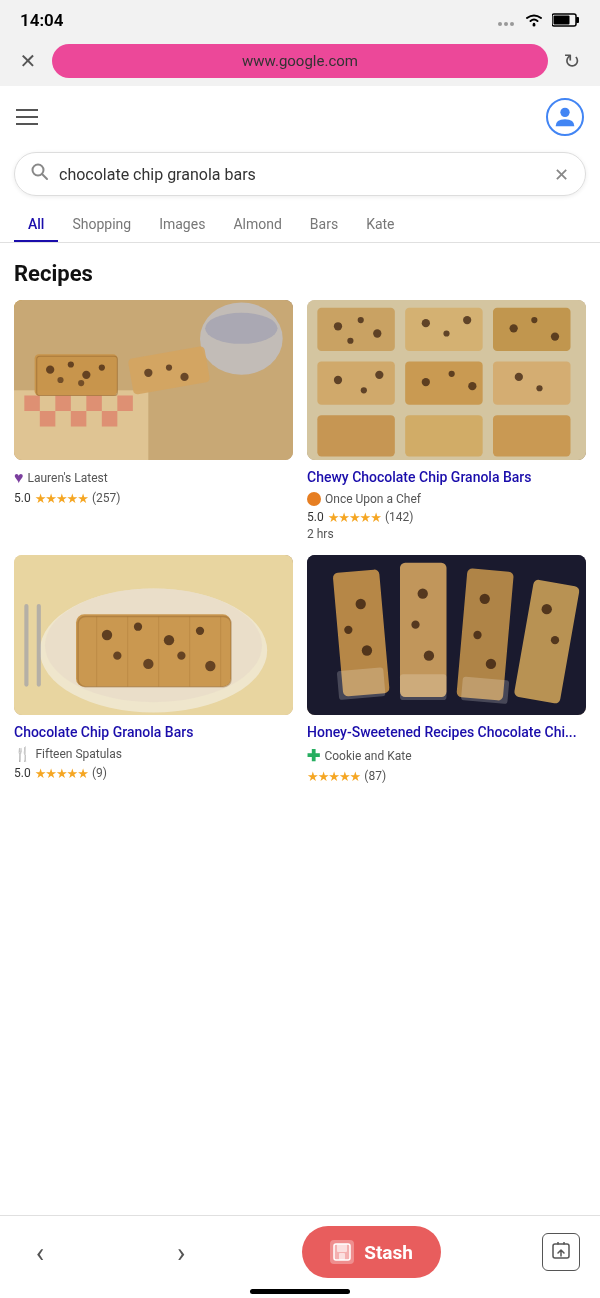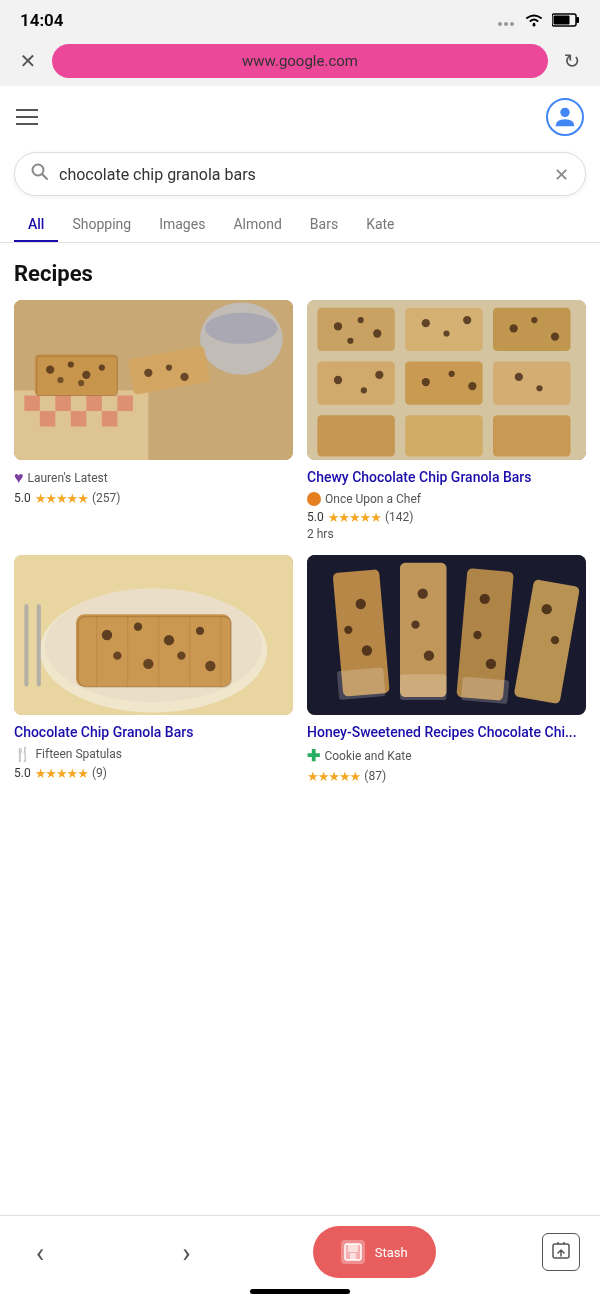--- a/index.html
+++ b/index.html
@@ -277,22 +277,22 @@
       width: 24px;
       height: 24px;
       background: rgba(255,255,255,0.3);
       border-radius: 4px;
       display: flex;
       align-items: center;
       justify-content: center;
     }
     .stash-label {
       color: #fff;
-      font-size: 13px;
-      font-weight: 400;
+      font-size: 19px;
+      font-weight: 700;
     }
 
     
     .home-indicator {
       position: fixed;
       bottom: 4px;
       width: 600px;
       display: flex;
       justify-content: center;
     }

